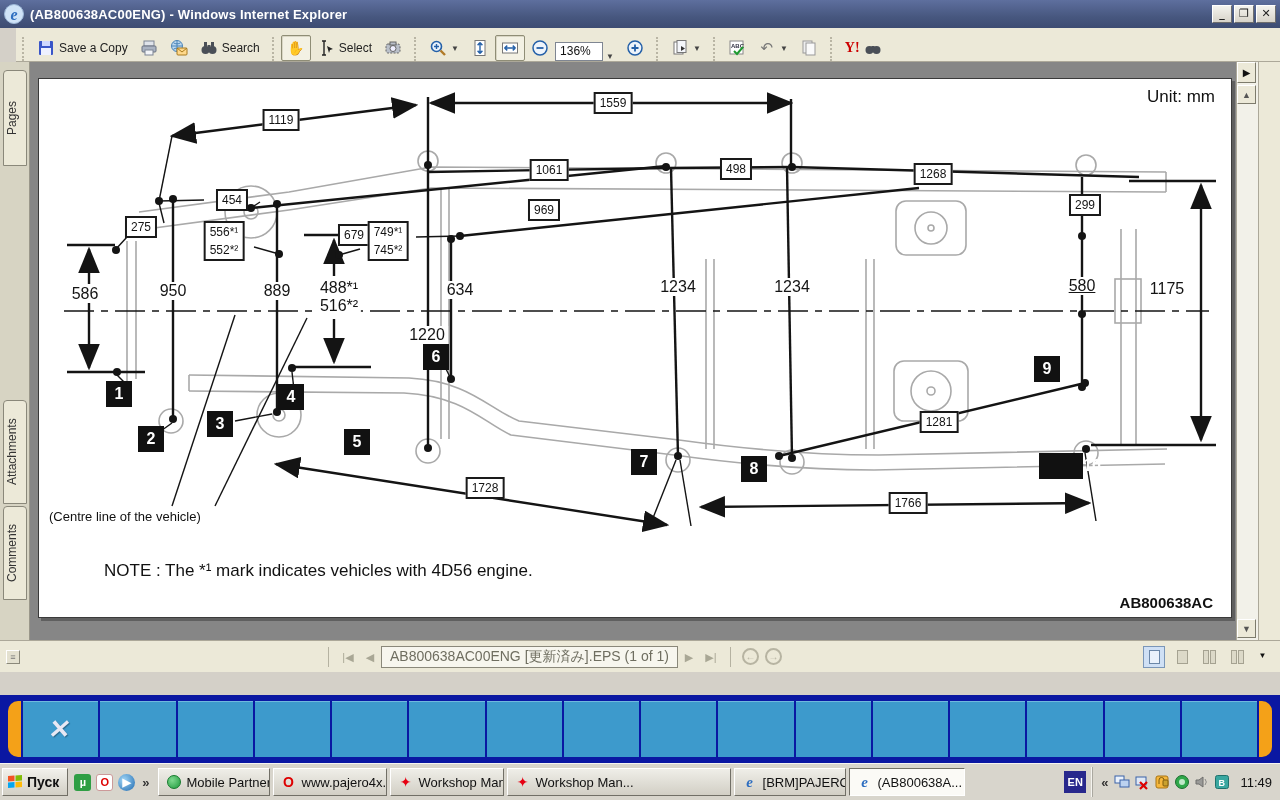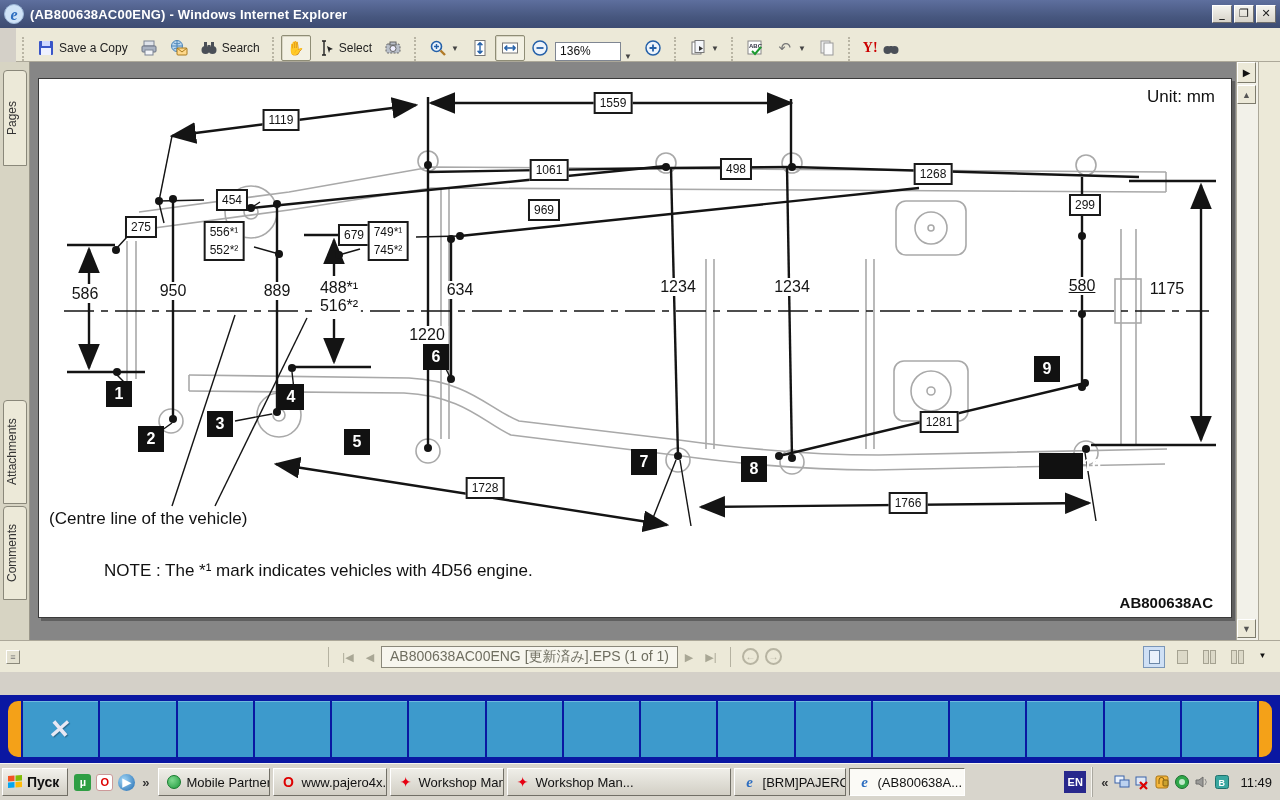--- a/index.html
+++ b/index.html
@@ -21,21 +21,21 @@
   
   .toolbar { position:absolute; left:16px; top:28px; width:1280px; height:34px; background:#ece9d8;
     border-bottom:1px solid #aca899; display:flex; align-items:flex-end; }
   .grip { width:4px; height:24px; border-left:2px dotted #b9b5a4; margin:0 5px 0 6px; }
   .tbtn { height:26px; display:flex; align-items:center; gap:4px; padding:0 5px; border:1px solid transparent;
     font-size:12px; color:#222; border-radius:2px; }
   .tbtn.pressed { background:#f3f1e4; border:1px solid #8f8d76; box-shadow:inset 1px 1px 0 #d9d6c4; }
   .caret { font-size:8px; color:#444; }
   .ico { display:inline-block; width:18px; height:18px; position:relative; }
   .ico svg { width:18px; height:18px; display:block; }
-  .zoomfield { width:66px; height:19px; background:#fff; border:1px solid #7f8692; font-size:12px;
+  .zoomfield { width:48px; height:19px; background:#fff; border:1px solid #7f8692; font-size:12px;
     padding:1px 4px; color:#111; }
   .ybang { color:#c00; font:bold 14px/18px "Liberation Serif",serif; }
 
   
   .viewer { position:absolute; left:0; top:62px; width:1280px; height:578px; }
   .tabstrip { position:absolute; left:0; top:0; width:30px; height:578px; background:#d7d4c3;
     border-right:1px solid #9a978a; }
   .vtab { position:absolute; left:3px; width:24px; background:#ece9d8; border:1px solid #8a887a;
     border-radius:0 0 4px 4px; writing-mode:vertical-rl; transform:rotate(180deg); text-align:center;
     font-size:12px; color:#333; padding:8px 1px; }
@@ -52,21 +52,21 @@
   .page { position:absolute; left:8px; top:16px; width:1194px; height:540px; background:#fff;
     border:1px solid #3a3a3a; box-shadow:3px 3px 0 #5f5f5f; }
   .page svg.art { position:absolute; left:0; top:0; }
   .dim { position:absolute; transform:translate(-50%,-50%); color:#141414; }
   .dim-box { background:#fff; border:2px solid #1a1a1a; padding:0 4px; font-size:12px; line-height:18px;
     white-space:pre-line; text-align:center; }
   .dim-plain { background:#fff; padding:0 3px; font-size:16px; line-height:18px; white-space:pre-line; text-align:center; }
   .dim-marker { background:#111; color:#fff; width:26px; height:26px; font:bold 16px/26px "Liberation Sans",sans-serif;
     text-align:center; }
   .unit-label { position:absolute; right:16px; top:8px; font-size:17px; color:#111; }
-  .centreline-label { position:absolute; left:10px; top:430px; font-size:17px; color:#111; }
+  .centreline-label { position:absolute; left:10px; top:430px; font-size:13px; color:#111; }
   .note-row { position:absolute; left:65px; top:482px; font-size:17px; color:#111; }
   .note-row2 { position:absolute; left:148px; top:507px; font-size:17px; color:#111; }
   .figcode { position:absolute; right:18px; bottom:6px; font-weight:bold; font-size:15px; color:#111; }
 
   
   .pdfstatus { position:absolute; left:0; top:640px; width:1280px; height:32px; background:#ece9d8;
     border-top:1px solid #aca899; display:flex; align-items:center; font-size:12px; color:#6b6a5c; }
   .splitbtn { width:14px; height:14px; margin-left:6px; background:#e4e1d0; border:1px solid #fff;
     border-right-color:#8a887a; border-bottom-color:#8a887a; font-size:9px; line-height:12px; text-align:center; color:#777; }
   .navsep { width:1px; height:20px; background:#b5b2a1; margin:0 8px; }

